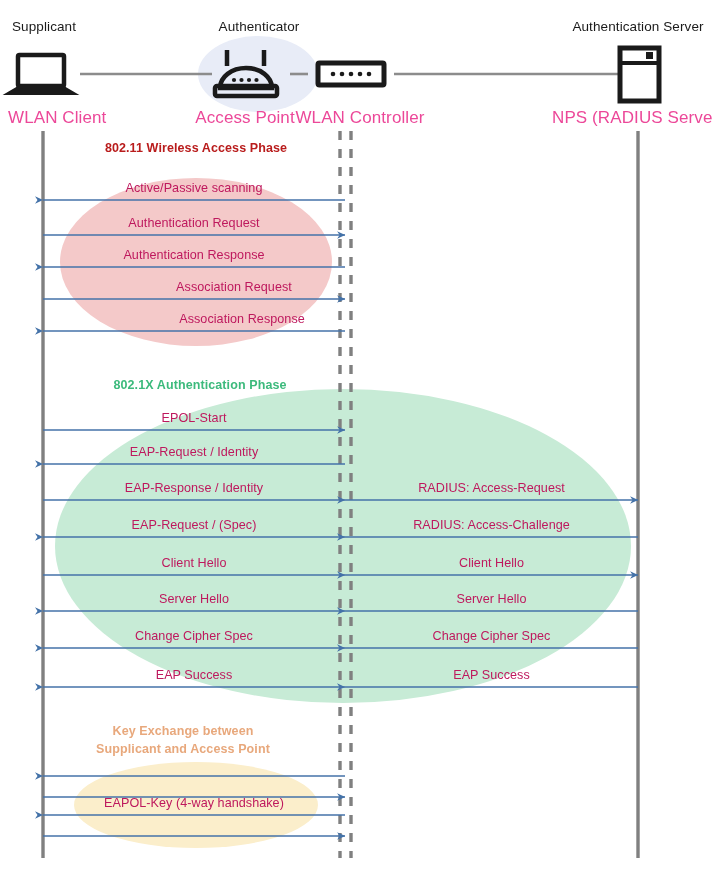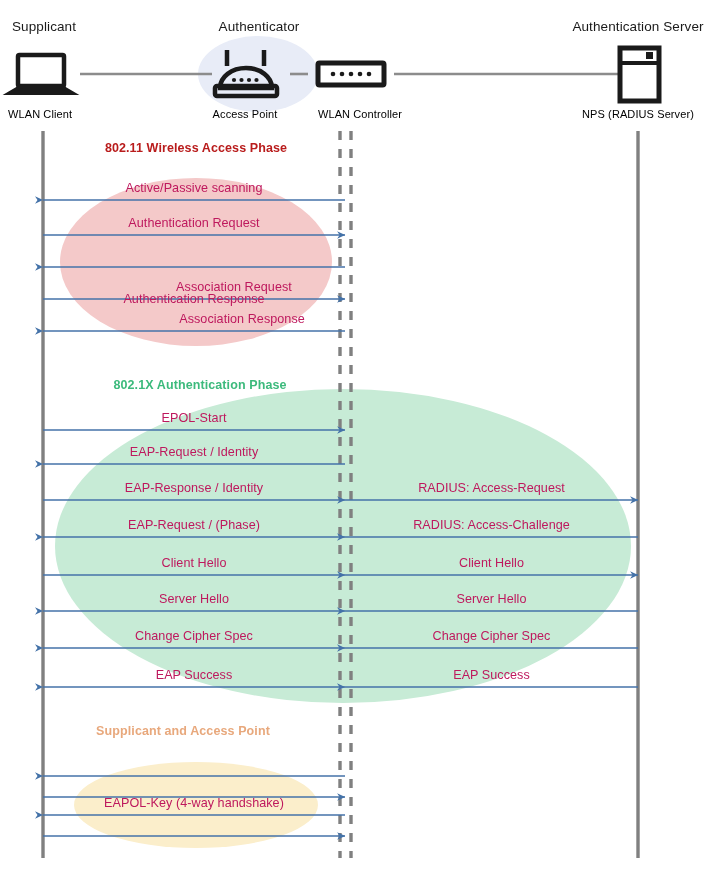--- a/index.html
+++ b/index.html
@@ -9,21 +9,21 @@
     -webkit-font-smoothing:antialiased;
   }
   #stage{position:absolute;left:0;top:0;width:713px;height:855px;text-decoration:underline;}
   svg#diagram{position:absolute;left:0;top:0;width:713px;height:875px;}
 
   .node-title{
     position:absolute;font-size:13.5px;color:#1a1a1a;white-space:nowrap;
     letter-spacing:.1px;
   }
   .node-caption{
-    position:absolute;font-size:11px;color:#000000;white-space:nowrap;
+    position:absolute;font-size:17px;color:#ec4899;white-space:nowrap;
     letter-spacing:.1px;
   }
   .phase-title{
     position:absolute;font-size:12.5px;font-weight:600;white-space:nowrap;
     text-align:center;letter-spacing:.1px;line-height:18px;
   }
   .msg-label{
     position:absolute;font-size:12.6px;color:#be185d;white-space:nowrap;
     text-align:center;letter-spacing:.05px;
   }
@@ -131,41 +131,42 @@
   <div class="node-title" style="left:638px;top:19px;transform:translateX(-50%);">Authentication Server</div>
 
   <div class="node-caption" style="left:8px;top:108px;">WLAN Client</div>
   <div class="node-caption" style="left:245px;top:108px;transform:translateX(-50%);">Access Point</div>
   <div class="node-caption" style="left:360px;top:108px;transform:translateX(-50%);">WLAN Controller</div>
   <div class="node-caption" style="left:638px;top:108px;transform:translateX(-50%);">NPS (RADIUS Server)</div>
 
   <div id="overlay">
       <div class="msg-label" style="left: 194px; top: 181px; transform: translateX(-50%);">Active/Passive scanning</div>
       <div class="msg-label" style="left: 194px; top: 216px; transform: translateX(-50%);">Authentication Request</div>
-      <div class="msg-label" style="left: 194px; top: 248px; transform: translateX(-50%); margin-top: 44px;">Authentication Response</div>
+      <div class="msg-label" style="left: 194px; top: 248px; transform: translateX(-50%);">Authentication Response</div>
       <div class="msg-label" style="left: 194px; top: 280px; transform: translateX(-50%); margin-left: 40px;">Association Request</div>
       <div class="msg-label" style="left: 194px; top: 312px; transform: translateX(-50%); margin-left: 48px;">Association Response</div>
       <div class="msg-label" style="left: 194px; top: 411px; transform: translateX(-50%);">EPOL-Start</div>
       <div class="msg-label" style="left: 194px; top: 445px; transform: translateX(-50%);">EAP-Request / Identity</div>
       <div class="msg-label" style="left: 194px; top: 481px; transform: translateX(-50%);">EAP-Response / Identity</div>
-      <div class="msg-label" style="left: 194px; top: 518px; transform: translateX(-50%);">EAP-Request / (Phase)</div>
+      <div class="msg-label" style="left: 194px; top: 518px; transform: translateX(-50%);">EAP-Request / (Spec)</div>
       <div class="msg-label" style="left: 194px; top: 556px; transform: translateX(-50%);">Client Hello</div>
       <div class="msg-label" style="left: 194px; top: 592px; transform: translateX(-50%);">Server Hello</div>
       <div class="msg-label" style="left: 194px; top: 629px; transform: translateX(-50%);">Change Cipher Spec</div>
       <div class="msg-label" style="left: 194px; top: 668px; transform: translateX(-50%);">EAP Success</div>
       <div class="msg-label" style="left: 194px; top: 796px; transform: translateX(-50%);">EAPOL-Key (4-way handshake)</div>
       <div class="msg-label" style="left: 491.5px; top: 481px; transform: translateX(-50%);">RADIUS: Access-Request</div>
       <div class="msg-label" style="left: 491.5px; top: 518px; transform: translateX(-50%);">RADIUS: Access-Challenge</div>
       <div class="msg-label" style="left: 491.5px; top: 556px; transform: translateX(-50%);">Client Hello</div>
       <div class="msg-label" style="left: 491.5px; top: 592px; transform: translateX(-50%);">Server Hello</div>
       <div class="msg-label" style="left: 491.5px; top: 629px; transform: translateX(-50%);">Change Cipher Spec</div>
       <div class="msg-label" style="left: 491.5px; top: 668px; transform: translateX(-50%);">EAP Success</div>
       <div class="phase-title" style="color: #b91c1c; left: 196px; top: 139px; transform: translateX(-50%);">
         <div>802.11 Wireless Access Phase</div>
       </div>
       <div class="phase-title" style="color: rgb(60, 186, 124); left: 200px; top: 376px; transform: translateX(-50%);">
         <div>802.1X Authentication Phase</div>
       </div>
       <div class="phase-title" style="color: rgb(232, 168, 124); left: 183px; top: 722px; transform: translateX(-50%);">
+        <div>Key Exchange between</div>
         <div>Supplicant and Access Point</div>
       </div>
     </div>
 </div>
 
 </body></html>

